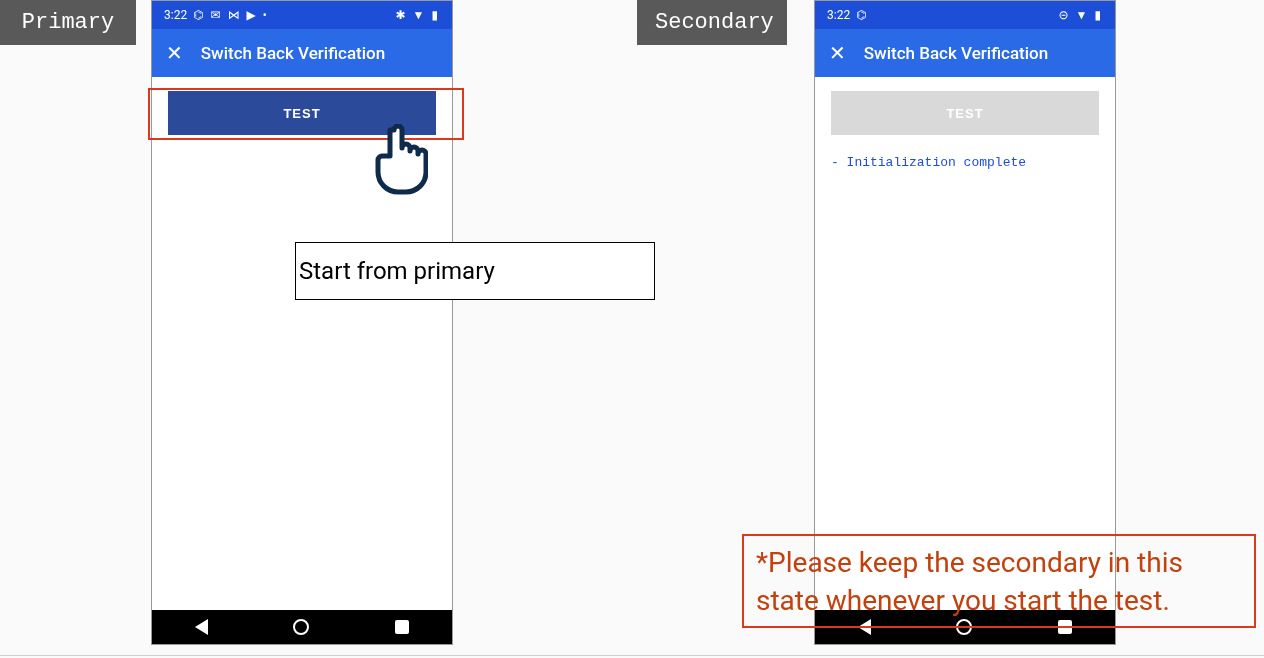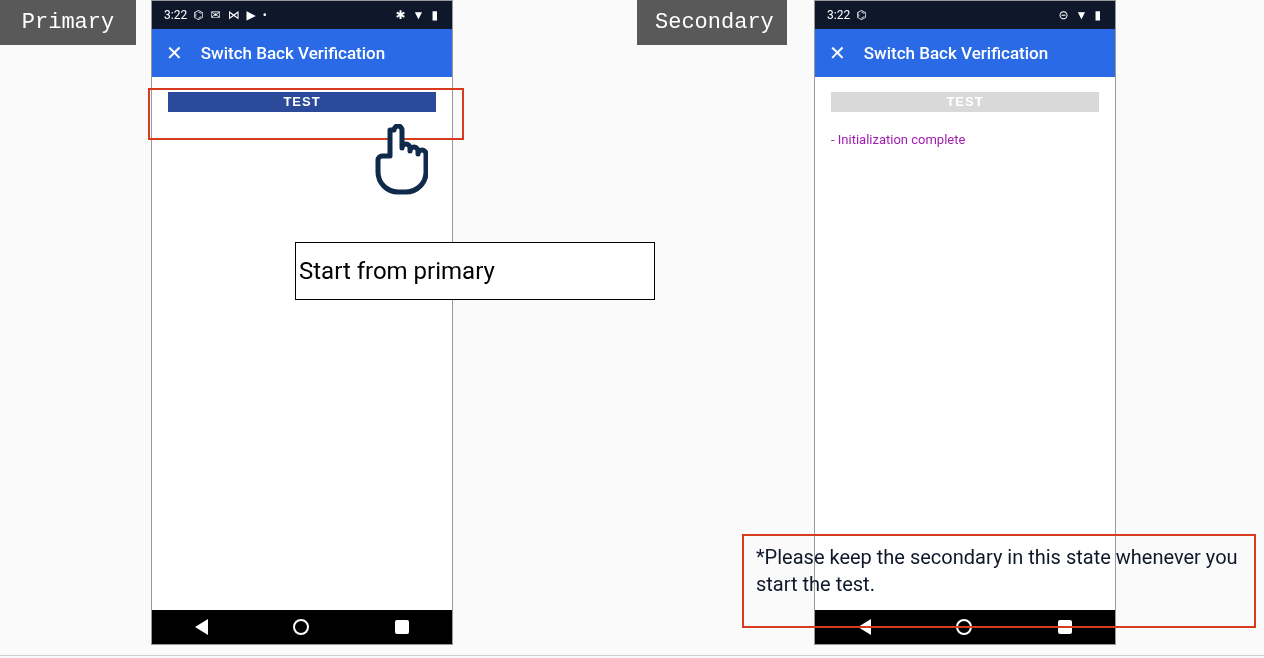--- a/index.html
+++ b/index.html
@@ -28,21 +28,21 @@
     width: 302px;
     height: 645px;
     background: #fff;
     border: 1px solid #999;
   }
   .phone-primary { left: 151px; top: 0; }
   .phone-secondary { left: 814px; top: 0; }
 
   .status-bar {
     height: 28px;
-    background: #0f172a;
+    background: #1d4ed8;
     color: #fff;
     display: flex;
     align-items: center;
     justify-content: space-between;
     padding: 0 12px;
     font-size: 12px;
   }
   .status-left { display:flex; align-items:center; gap:6px; }
   .status-right { display:flex; align-items:center; gap:4px; }
   .status-icons { letter-spacing: 2px; }
@@ -62,35 +62,36 @@
     font-size: 20px;
     line-height: 1;
     cursor: pointer;
   }
 
   .content {
     padding: 14px 16px;
   }
   .test-btn {
     width: 100%;
-    height: 20px;
+    height: 44px;
     border: none;
     color: #fff;
     font-size: 13px;
     font-weight: 600;
     letter-spacing: 1px;
     cursor: pointer;
   }
   .test-btn.enabled { background: #2b4a9a; }
   .test-btn.disabled { background: #d9d9d9; color: #fff; cursor: default; }
 
   .log-line {
     margin-top: 20px;
     font-size: 13px;
-    color: #a21caf;
+    color: #1d4ed8;
+    font-family: Liberation Mono, monospace;
   }
 
   .nav-bar {
     position: absolute;
     bottom: 0;
     left: 0;
     right: 0;
     height: 34px;
     background: #000;
     display: flex;
@@ -137,22 +138,22 @@
     background: #fff;
     padding: 14px 3px;
     font-size: 24px;
     color: #000;
   }
   .caption-primary { left: 295px; top: 242px; width: 360px; }
   .caption-secondary {
     position: absolute;
     left: 756px; top: 544px;
     width: 490px;
-    font-size: 20px;
-    color: #0f172a;
+    font-size: 28px;
+    color: #c2410c;
     line-height: 1.35;
   }
 
   .divider-line {
     position: absolute;
     left: 0; right: 0;
     bottom: 2px;
     height: 1px;
     background: #cfcfcf;
   }

